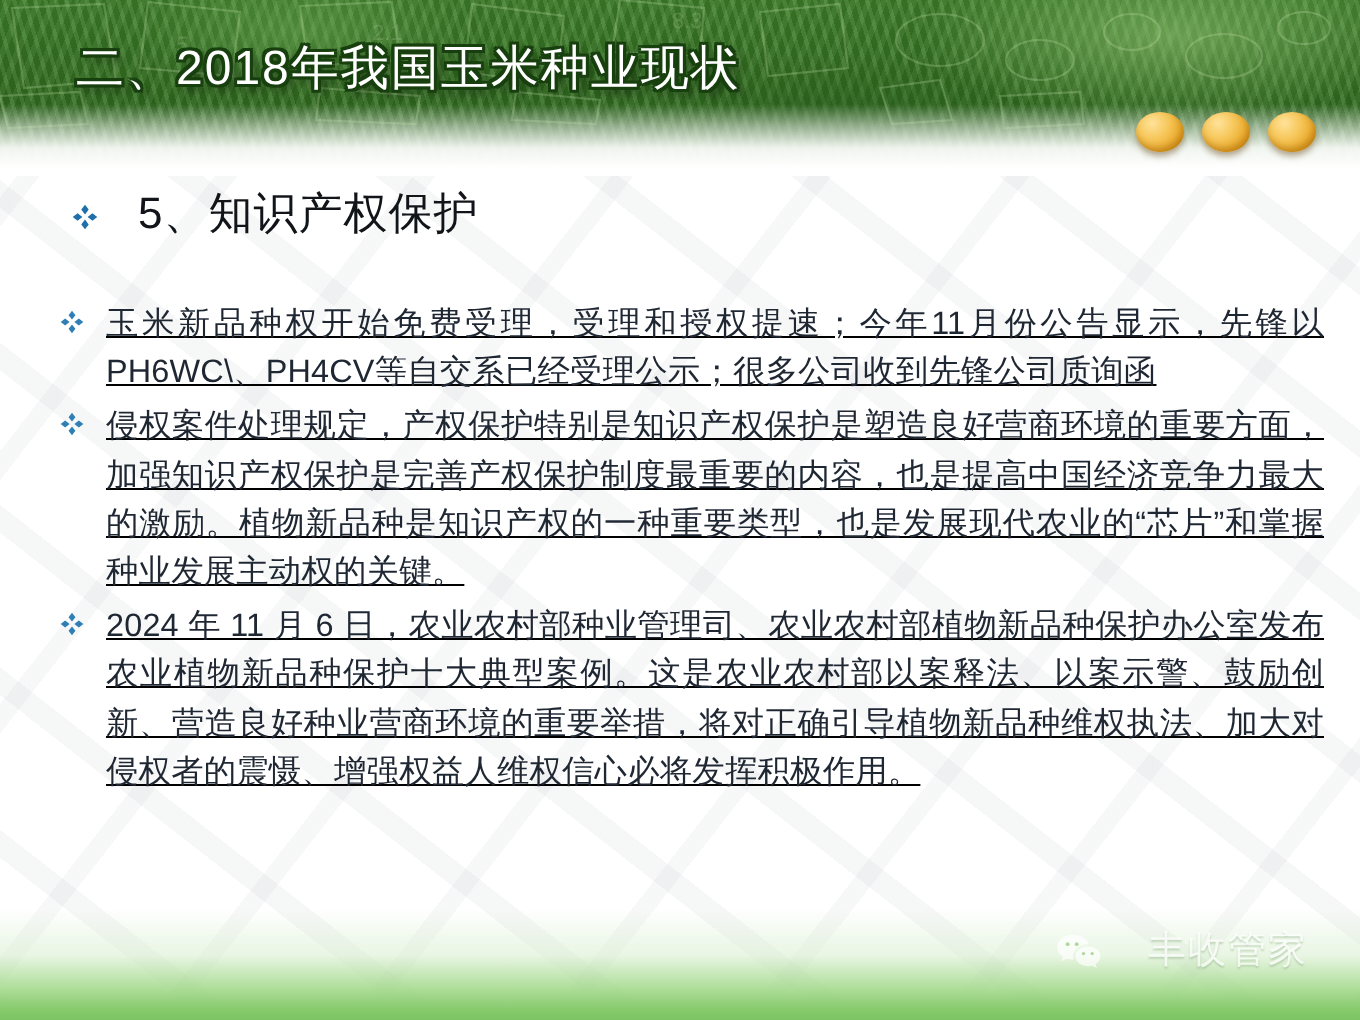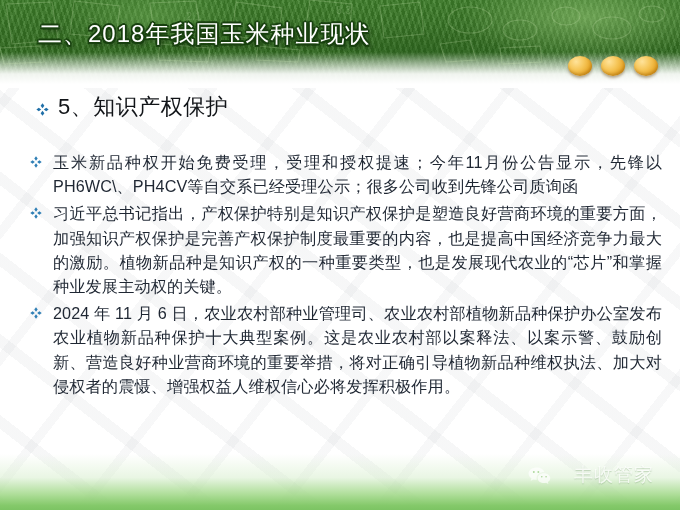--- a/index.html
+++ b/index.html
@@ -63,34 +63,34 @@
   .balls { position:absolute; right:22px; top:56px; display:flex; gap:9px; z-index:5; }
   .ball {
     width:24px; height:20px; border-radius:50%;
     background:radial-gradient(circle at 34% 28%, #ffe39a 0%, #f6c659 38%, #e8a626 72%, #c98416 100%);
     box-shadow:0 2px 3px rgba(90,60,10,0.45), inset -1px -2px 3px rgba(150,95,10,0.45);
   }
 
   
   .subtitle-row {
     position:absolute; left:36px; top:92px;
-    display:flex; align-items:center; gap:9px; z-index:3;
+    display:flex; align-items:center; gap:20px; z-index:3;
   }
   .bullet-diamond {
     display:inline-block; width:13px; height:13px; flex:none;
     position:relative; top:1px;
   }
   .subtitle-text {
     font-size:22px; color:#111418; font-weight:500; white-space:nowrap;
     letter-spacing:0.5px;
   }
 
   
   .body-list {
-    position:absolute; left:30px; top:150px; width:632px; z-index:3;
+    position:absolute; left:30px; top:150px; width:632px; z-index:3;text-decoration:underline;
   }
   .bullet-item { display:flex; align-items:flex-start; margin-bottom:3px; }
   .bullet-mark {
     flex:none; width:16px; height:21px; margin-right:7px;
     position:relative; top:4px;
   }
   .bullet-text {
     flex:1; font-size:16.2px; line-height:24.2px; color:#1f2733;
     text-align:justify; letter-spacing:0.1px;
   }
@@ -194,21 +194,21 @@
       <span class="bullet-mark">
         <svg viewBox="0 0 14 14" width="12" height="12">
           <g fill="#2f7fb5">
             <path d="M7 0.4 L9 3 L7 5.6 L5 3 Z"></path>
               <path d="M13.6 7 L11 9 L8.4 7 L11 5 Z"></path>
             <path d="M7 13.6 L5 11 L7 8.4 L9 11 Z"></path>
               <path d="M0.4 7 L3 5 L5.6 7 L3 9 Z"></path>
           </g>
         </svg>
       </span>
-      <span class="bullet-text">习近平总书记指出，产权保护特别是知识产权保护是塑造良好营商环境的重要方面，加强知识产权保护是完善产权保护制度最重要的内容，也是提高中国经济竞争力最大的激励。植物新品种是知识产权的一种重要类型，也是发展现代农业的“芯片”和掌握种业发展主动权的关键。</span>
+      <span class="bullet-text">侵权案件处理规定，产权保护特别是知识产权保护是塑造良好营商环境的重要方面，加强知识产权保护是完善产权保护制度最重要的内容，也是提高中国经济竞争力最大的激励。植物新品种是知识产权的一种重要类型，也是发展现代农业的“芯片”和掌握种业发展主动权的关键。</span>
     </div>
 
     <div class="bullet-item">
       <span class="bullet-mark">
         <svg viewBox="0 0 14 14" width="12" height="12">
           <g fill="#2f7fb5">
             <path d="M7 0.4 L9 3 L7 5.6 L5 3 Z"></path>
               <path d="M13.6 7 L11 9 L8.4 7 L11 5 Z"></path>
             <path d="M7 13.6 L5 11 L7 8.4 L9 11 Z"></path>
               <path d="M0.4 7 L3 5 L5.6 7 L3 9 Z"></path>

